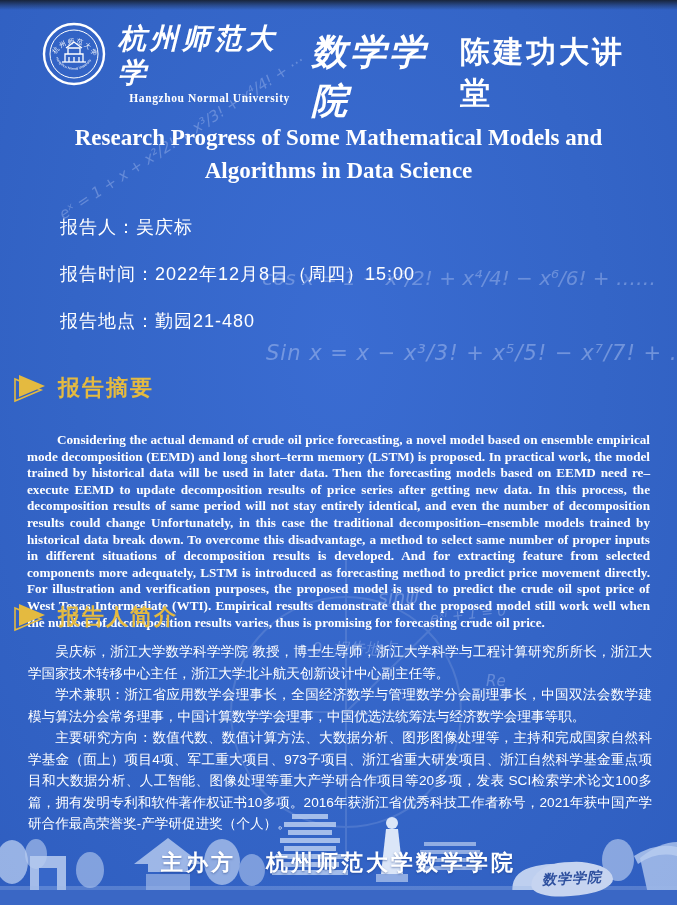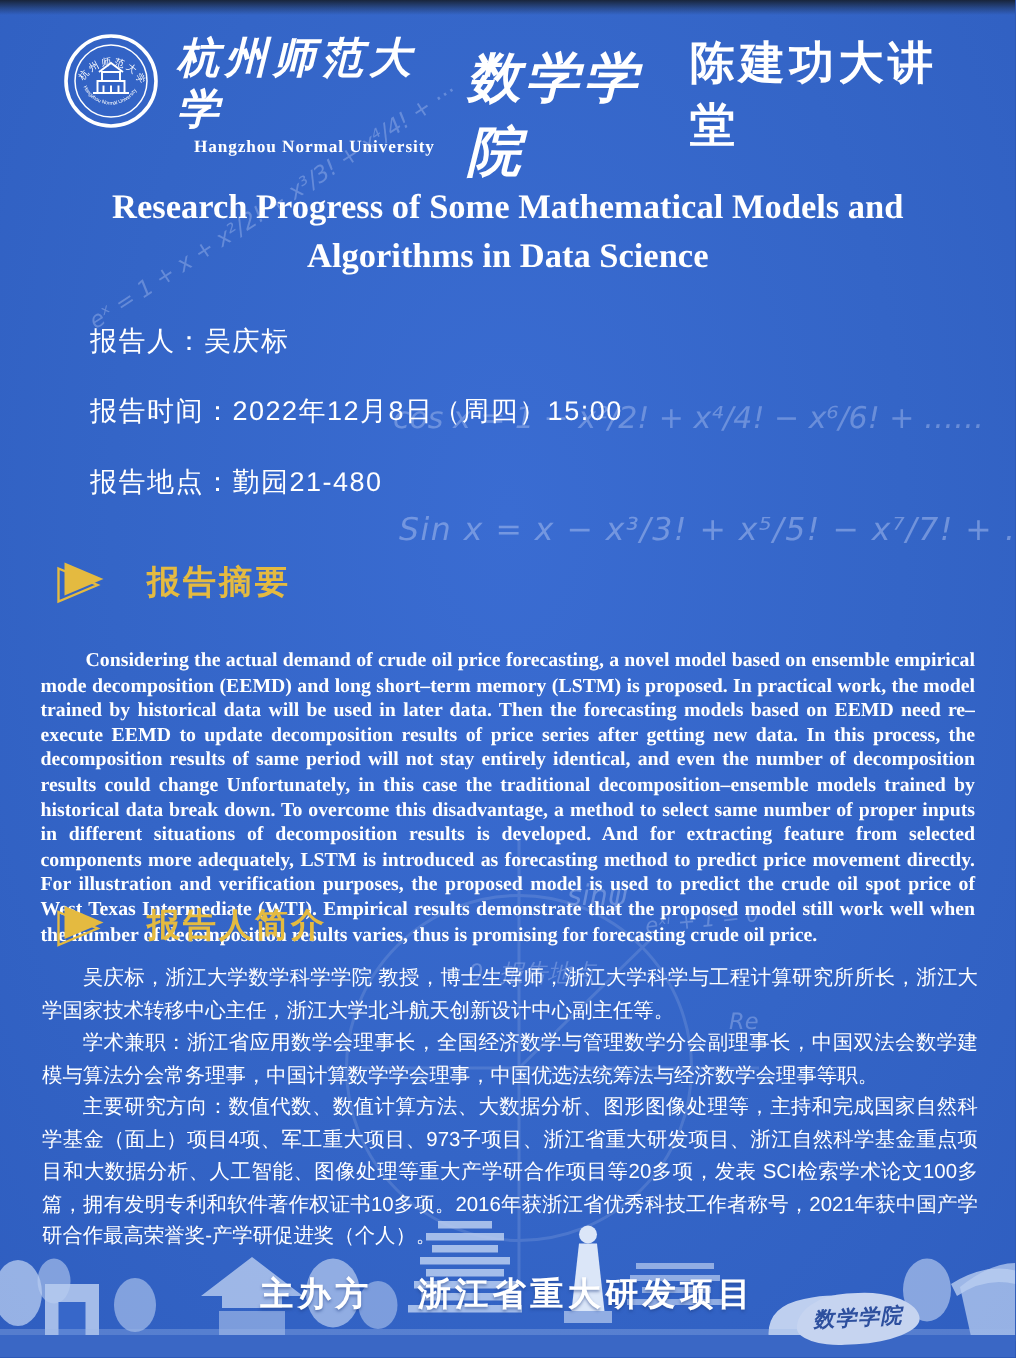--- a/index.html
+++ b/index.html
@@ -24,32 +24,32 @@
   .f-euler { left:430px; top:606px; font-size:14px; opacity:.36; transform:rotate(-6deg); }
   .circle-deco{ position:absolute; left:218px; top:552px; opacity:.15; pointer-events:none; }
 
   
   .header{ position:absolute; top:22px; left:42px; right:28px; display:flex; align-items:flex-start; }
   .seal{ flex:0 0 auto; }
   .name-block{ margin-left:12px; }
   .cn-name{ font-size:28px; font-weight:600; letter-spacing:4px; line-height:34px; font-style:italic; }
   .en-name{ font-family:"Liberation Serif", serif; font-weight:700; font-size:11.5px; letter-spacing:.6px; margin-top:2px; text-align:center; }
   .school-cn{ font-size:36px; font-weight:700; font-style:italic; letter-spacing:3px; margin:6px 0 0 10px; }
-  .series-title{ margin-left:auto; font-family:"Liberation Serif", serif; font-weight:700; font-size:30px; letter-spacing:3px; }
+  .series-title{ margin-left:auto; margin-top:10px; font-family:"Liberation Serif", serif; font-weight:700; font-size:30px; letter-spacing:3px; }
 
   
   .talk-title{ position:absolute; top:121px; left:20px; right:20px; text-align:center;
     font-family:"Liberation Serif", serif; font-weight:700; font-size:23px; line-height:33px; }
 
   
   .info{ position:absolute; top:212px; left:60px; }
   .info-row{ font-size:18px; line-height:30px; margin-bottom:17px; letter-spacing:1px; font-weight:400; }
 
   
-  .sec-head{ position:absolute; left:36px; display:flex; align-items:center;gap:16px; }
+  .sec-head{ position:absolute; left:12px; display:flex; align-items:center; }
   .sec-head.abstract{ top:372px; }
   .sec-head.bio{ top:601px; }
   .tri-icon{ width:38px; height:32px; flex:0 0 auto; }
   .sec-title{ color:#e4ba40; font-size:22px; font-weight:700; letter-spacing:2px; margin-left:8px; }
 
   
   .abstract-body{ position:absolute; top:411px; left:27px; right:27px;
     font-family:"Liberation Serif", serif; font-weight:700; font-size:13.2px; line-height:16.6px;
     text-align:justify; text-indent:30px;margin-top:21px; }
 
@@ -203,21 +203,21 @@
         <path d="M640 46 Q660 30 677 30 L677 82 L648 82 Z" opacity=".75"></path>
         <path d="M634 44 q22 -14 43 -9 l0 9 q-20 -5 -39 8 z" opacity=".8"></path>
 
         <rect x="0" y="74" width="677" height="4" fill="#9fb8e8" opacity=".35"></rect>
         <rect x="0" y="78" width="677" height="15" fill="#3a67c5"></rect>
       </g>
     </svg>
 
     <div class="footer-text">
       <span>主办方</span>
-      <span>浙江省重大研发项目</span>
+      <span>杭州师范大学数学学院</span>
     </div>
 
     <div class="stamp">
       <span>数学学院</span>
     </div>
   </div>
 
 </div>
 
 </body></html>

